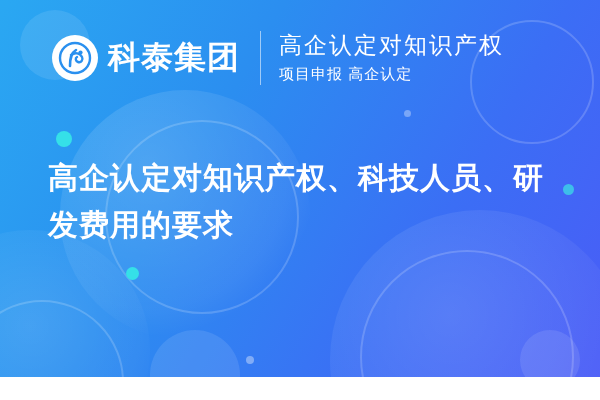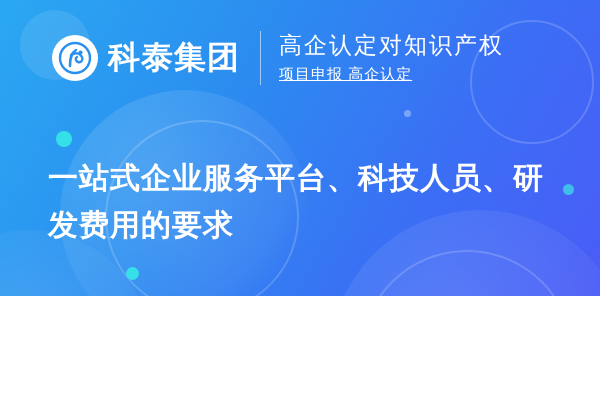--- a/index.html
+++ b/index.html
@@ -6,21 +6,21 @@
     margin: 0;
     padding: 0;
     background: #ffffff;
   }
   body {
     font-family: "Liberation Sans", sans-serif;
   }
   .banner {
     position: relative;
     width: 600px;
-    height: 296px;
+    height: 377px;
     overflow: hidden;
     background: linear-gradient(120deg, #2aa8f2 0%, #2b8ef0 35%, #3b6ef5 70%, #4a5cf7 100%);
   }
   
   .bubble {
     position: absolute;
     border-radius: 50%;
     pointer-events: none;
   }
   .b-ring {
@@ -111,21 +111,20 @@
     letter-spacing: 2px;
     line-height: 1.25;
     white-space: nowrap;
   }
   .slogan-sub {
     font-size: 15px;
     letter-spacing: 1px;
     line-height: 1.5;
     margin-top: 3px;
     white-space: nowrap;
-    text-decoration: underline;
   }
 
   
   .title {
     position: absolute;
     left: 48px;
     top: 155px;
     width: 510px;
     color: #ffffff;
     font-size: 30px;
@@ -171,15 +170,15 @@
       </span>
       <span class="logo-text">科泰集团</span>
     </div>
     <div class="divider"></div>
     <div class="slogan">
       <span class="slogan-main">高企认定对知识产权</span>
       <span class="slogan-sub">项目申报 高企认定</span>
     </div>
   </div>
 
-  <div class="title">一站式企业服务平台、科技人员、研发费用的要求</div>
+  <div class="title">高企认定对知识产权、科技人员、研发费用的要求</div>
 
 </div>
 
 </body></html>

